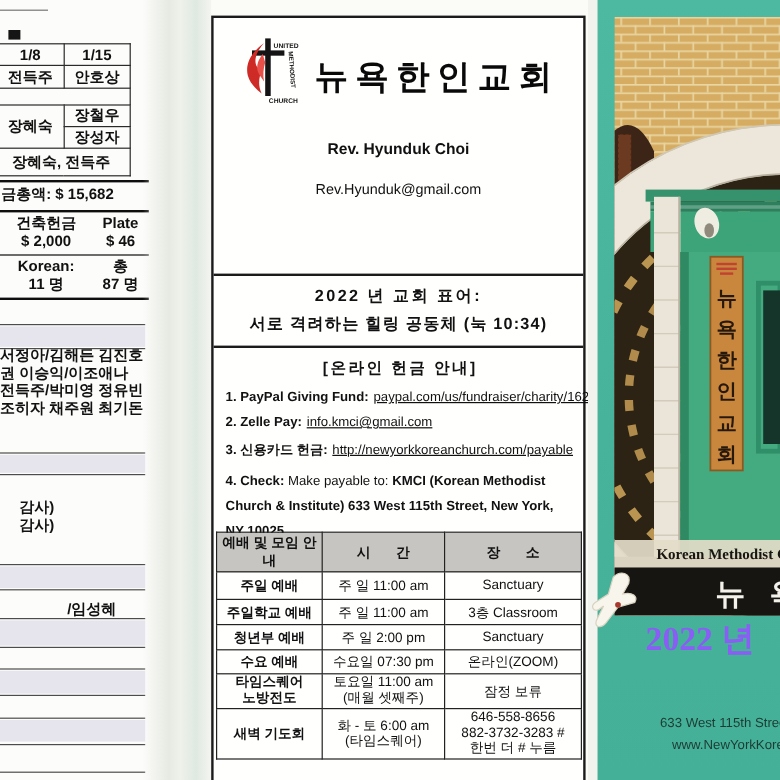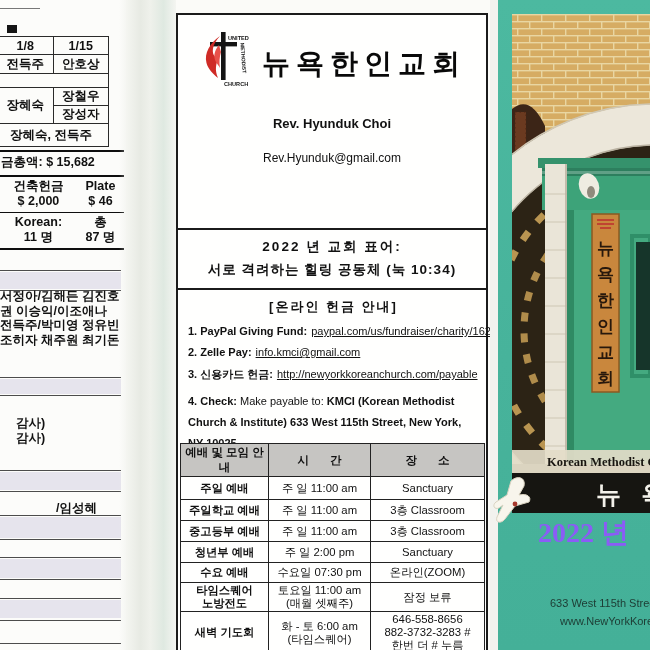--- a/index.html
+++ b/index.html
@@ -234,25 +234,20 @@
         <td class="wname">주일 예배</td>
         <td>주 일 11:00 am</td>
         <td>Sanctuary</td>
       </tr>
       <tr style="height:21px">
         <td class="wname">주일학교 예배</td>
         <td>주 일 11:00 am</td>
         <td>3층 Classroom</td>
       </tr>
       <tr style="height:21px">
-        <td class="wname">중고등부 예배</td>
-        <td>주 일 11:00 am</td>
-        <td>3층 Classroom</td>
-      </tr>
-      <tr style="height:21px">
         <td class="wname">청년부 예배</td>
         <td>주 일 2:00 pm</td>
         <td>Sanctuary</td>
       </tr>
       <tr style="height:20px">
         <td class="wname">수요 예배</td>
         <td>수요일 07:30 pm</td>
         <td>온라인(ZOOM)</td>
       </tr>
       <tr style="height:27px">

